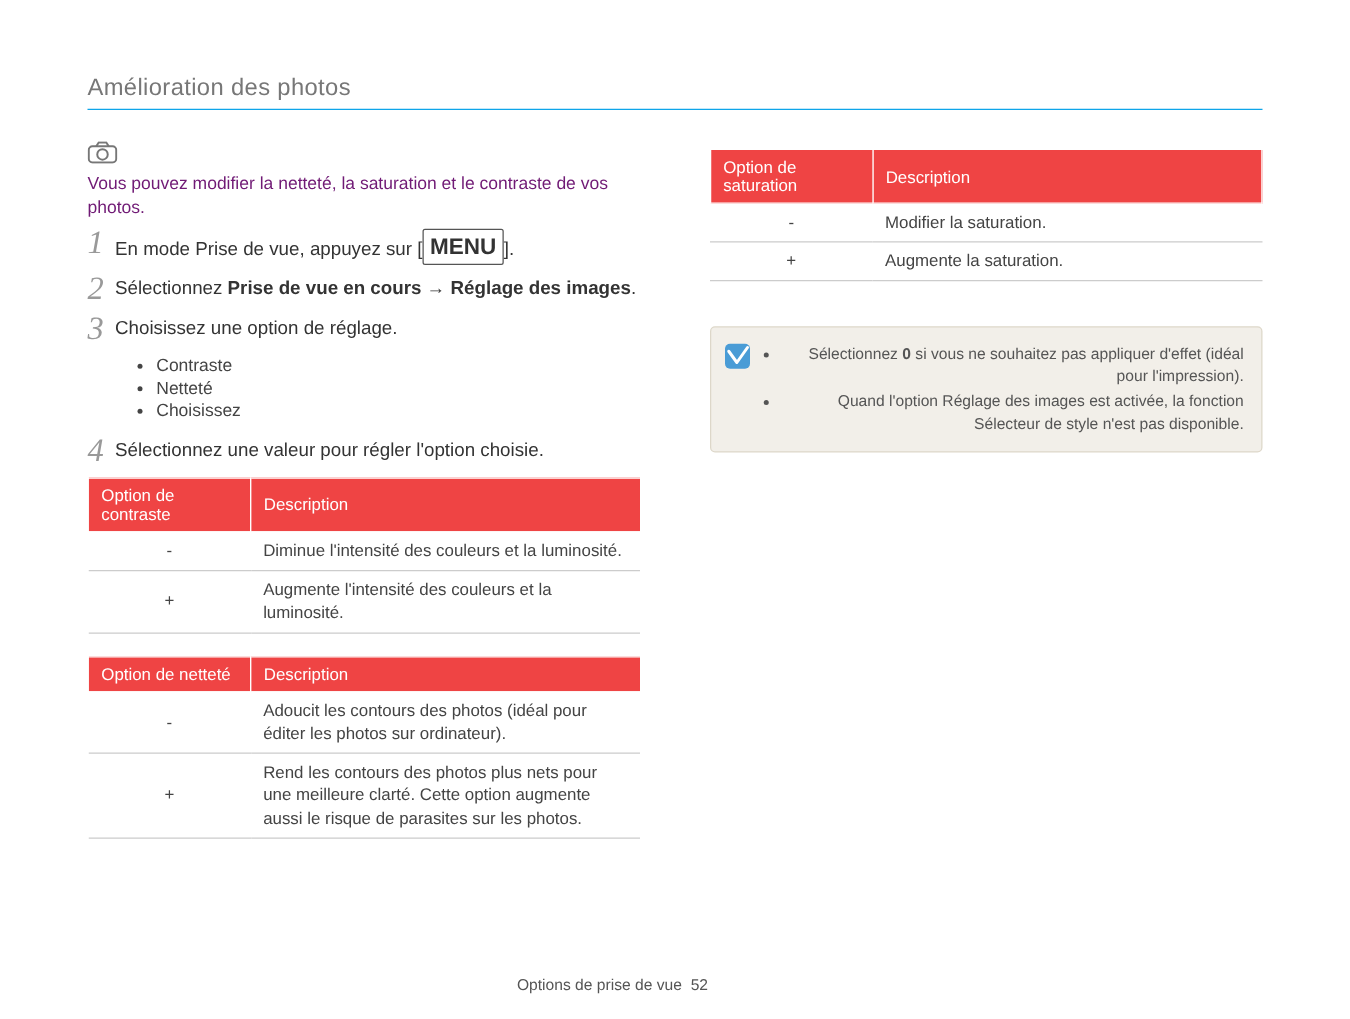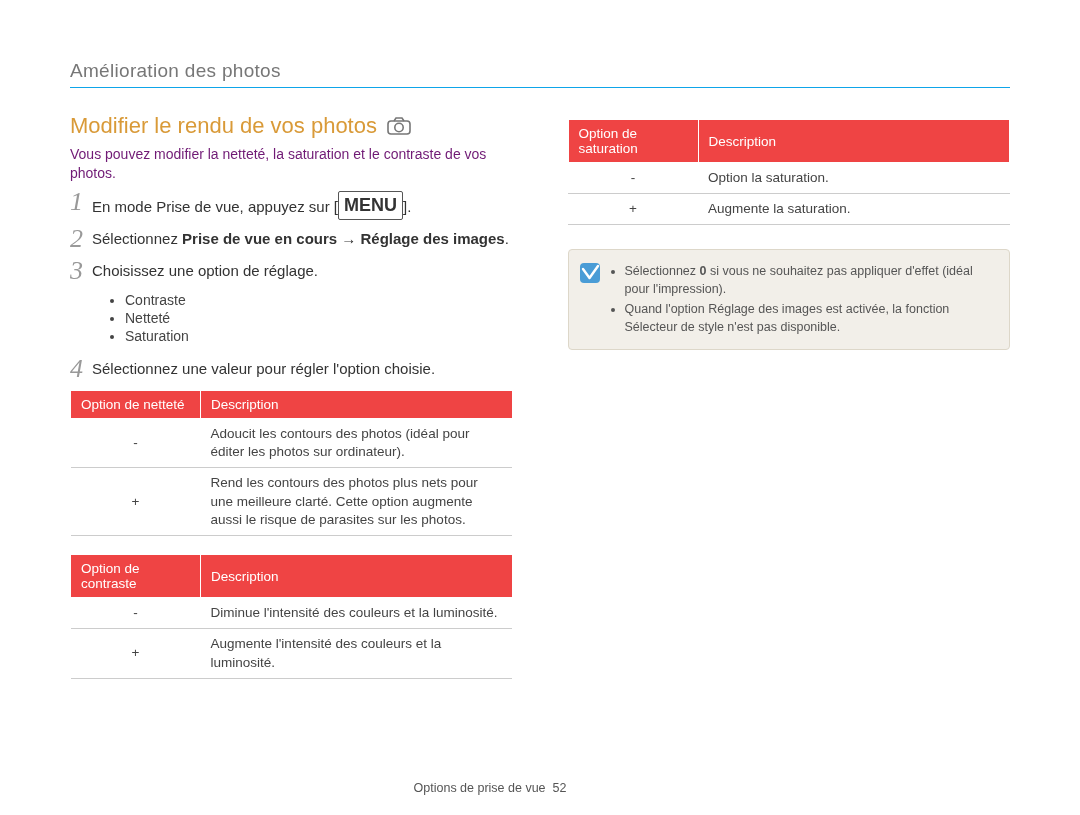--- a/index.html
+++ b/index.html
@@ -113,21 +113,22 @@
     text-align: center;
     width: 130px;
   }
   .note-box {
     display: flex;
     align-items: flex-start;
     background: #f2efe9;
     border: 1px solid #ddd7c9;
     border-radius: 4px;
     padding: 10px 14px 10px 10px;
-    margin-top: 24px;
+    margin-top: 36px;
+    text-align: right;
   }
   .note-icon {
     width: 22px;
     height: 22px;
     flex: 0 0 22px;
     margin-right: 10px;
     margin-top: 2px;
   }
   .note-icon svg { display:block; }
   .note-list {
@@ -151,21 +152,20 @@
 </head>
 <body>
 
 <div class="breadcrumb">Amélioration des photos</div>
 
 <div class="columns">
 
   <div class="col">
 
     <h2 class="section-title">
-      <span>Modifier le rendu de vos photos</span>
       <span class="camera-icon">
         <svg width="24" height="18" viewBox="0 0 24 18">
           <rect x="1" y="4" width="22" height="13" rx="3" fill="none" stroke="#777" stroke-width="1.6"></rect>
           <path d="M7 4 L9 1 H15 L17 4" fill="none" stroke="#777" stroke-width="1.6"></path>
           <circle cx="12" cy="10.5" r="4.2" fill="none" stroke="#777" stroke-width="1.6"></circle>
         </svg>
       </span>
     </h2>
 
     <p class="intro">Vous pouvez modifier la netteté, la saturation et le contraste de vos photos.</p>
@@ -184,74 +184,74 @@
       </div>
     </div>
 
     <div class="step">
       <div class="step-num">3</div>
       <div class="step-body">Choisissez une option de réglage.</div>
     </div>
     <ul class="bullets">
       <li>Contraste</li>
       <li>Netteté</li>
-      <li>Saturation</li>
+      <li>Choisissez</li>
     </ul>
 
     <div class="step">
       <div class="step-num">4</div>
       <div class="step-body">Sélectionnez une valeur pour régler l'option choisie.</div>
     </div>
+
+    <table class="opt">
+      <tbody>
+          <tr>
+        <th>Option de contraste</th>
+        <th>Description</th>
+      </tr>
+      <tr>
+        <td class="sym">-</td>
+        <td>Diminue l'intensité des couleurs et la luminosité.</td>
+      </tr>
+      <tr>
+        <td class="sym">+</td>
+        <td>Augmente l'intensité des couleurs et la luminosité.</td>
+      </tr>
+    </tbody>
+      </table>
 
     <table class="opt">
       <tbody>
           <tr>
         <th>Option de netteté</th>
         <th>Description</th>
       </tr>
       <tr>
         <td class="sym">-</td>
         <td>Adoucit les contours des photos (idéal pour éditer les photos sur ordinateur).</td>
       </tr>
       <tr>
         <td class="sym">+</td>
         <td>Rend les contours des photos plus nets pour une meilleure clarté. Cette option augmente aussi le risque de parasites sur les photos.</td>
       </tr>
     </tbody>
       </table>
-
-    <table class="opt">
-      <tbody>
-          <tr>
-        <th>Option de contraste</th>
-        <th>Description</th>
-      </tr>
-      <tr>
-        <td class="sym">-</td>
-        <td>Diminue l'intensité des couleurs et la luminosité.</td>
-      </tr>
-      <tr>
-        <td class="sym">+</td>
-        <td>Augmente l'intensité des couleurs et la luminosité.</td>
-      </tr>
-    </tbody>
-      </table>
   </div>
 
   <div class="col">
 
     <table class="opt" style="margin-top:6px;">
       <tbody>
           <tr>
         <th>Option de saturation</th>
         <th>Description</th>
       </tr>
       <tr>
         <td class="sym">-</td>
-        <td>Option la saturation.</td>
+        <td>Modifier la saturation.</td>
       </tr>
       <tr>
         <td class="sym">+</td>
         <td>Augmente la saturation.</td>
       </tr>
     </tbody>
       </table>
 
     <div class="note-box">
       <span class="note-icon">

